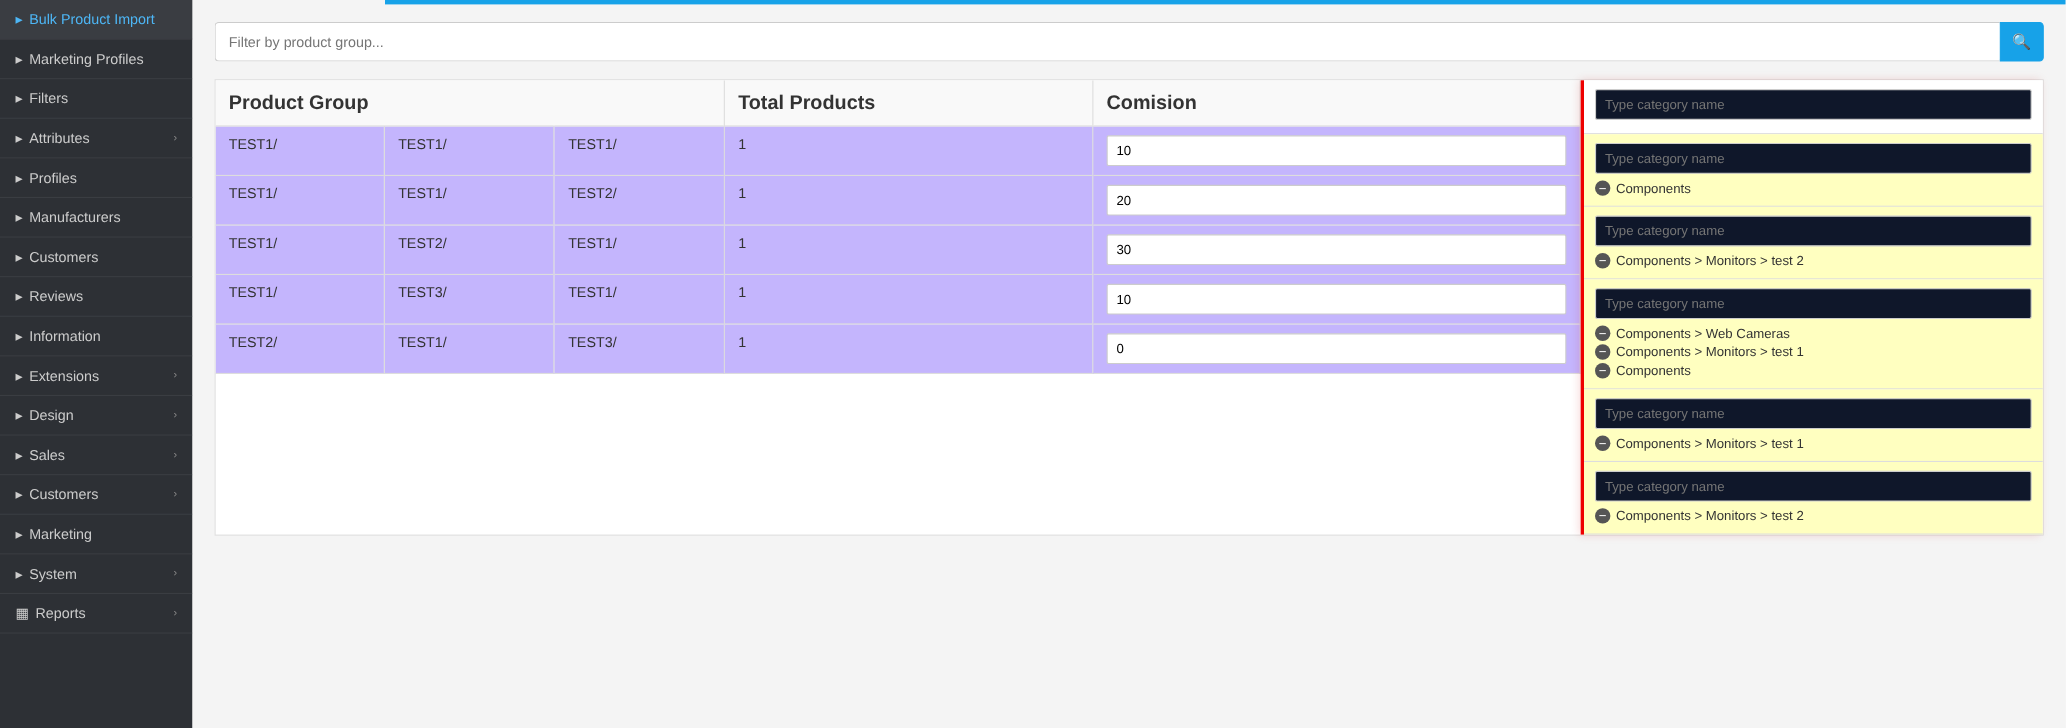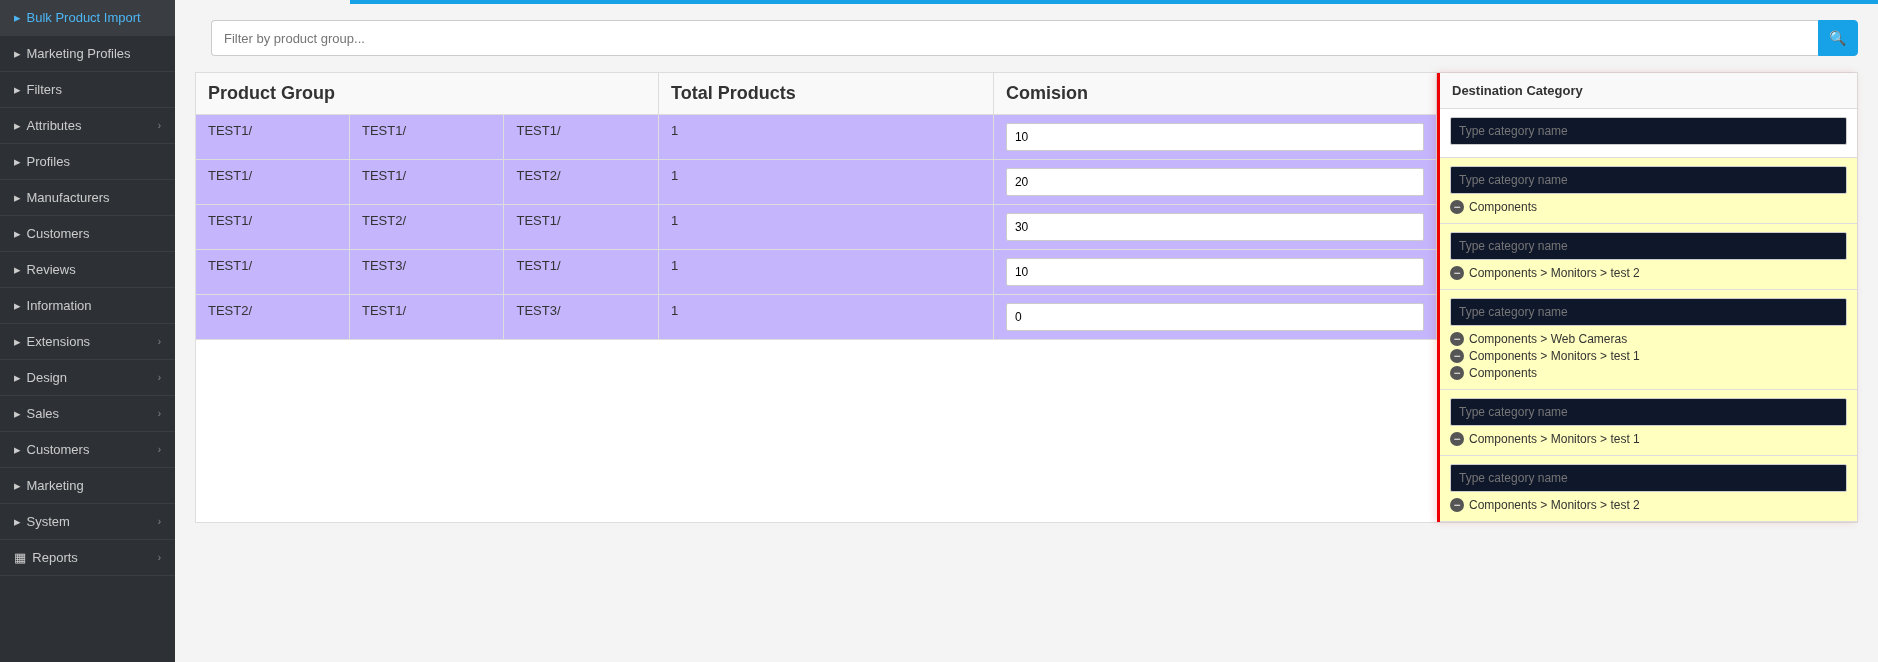--- a/index.html
+++ b/index.html
@@ -64,21 +64,20 @@
       flex: 1;
       overflow: auto;
       padding: 20px 20px 10px 20px;
     }
 
     
     .search-row {
       display: flex;
       align-items: center;
       margin-bottom: 16px;
-      margin-left: 16px;
     }
     .search-input {
       flex: 1;
       height: 36px;
       padding: 0 12px;
       border: 1px solid #ccc;
       border-right: none;
       border-radius: 4px 0 0 4px;
       font-size: 13px;
       outline: none;
@@ -363,21 +362,20 @@
                 <td>TEST1/</td>
                 <td>TEST3/</td>
                 <td>1</td>
                 <td><input class="commission-input" type="text" value="0" style=""></td>
               </tr>
             </tbody>
         </table>
       </div>
 
       <div class="table-right">
-        <div class="dest-header">Destination Category</div>
         <div id="dest-rows">
         <div class="dest-row white-bg"><input type="text" class="dest-input" placeholder="Type category name" style=""></div>
             <div class="dest-row yellow-bg"><input type="text" class="dest-input" placeholder="Type category name" style=""><div class="dest-tags-list">
                 <div class="dest-tag">
                   <span class="remove-icon">−</span>
                   <span>Components</span>
                 </div>
               </div></div>
             <div class="dest-row yellow-bg"><input type="text" class="dest-input" placeholder="Type category name" style=""><div class="dest-tags-list">
                 <div class="dest-tag">

